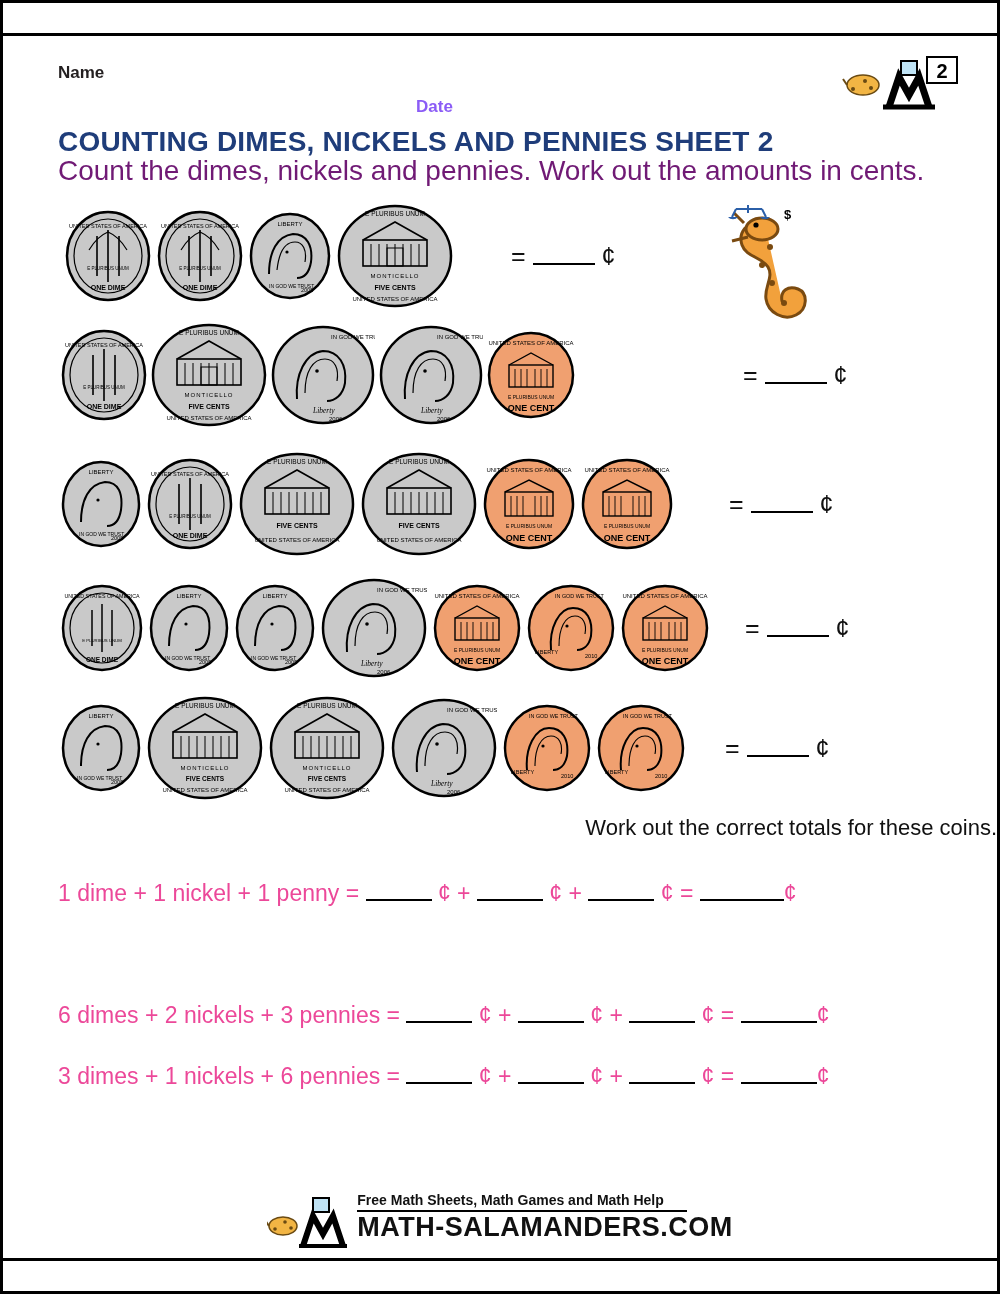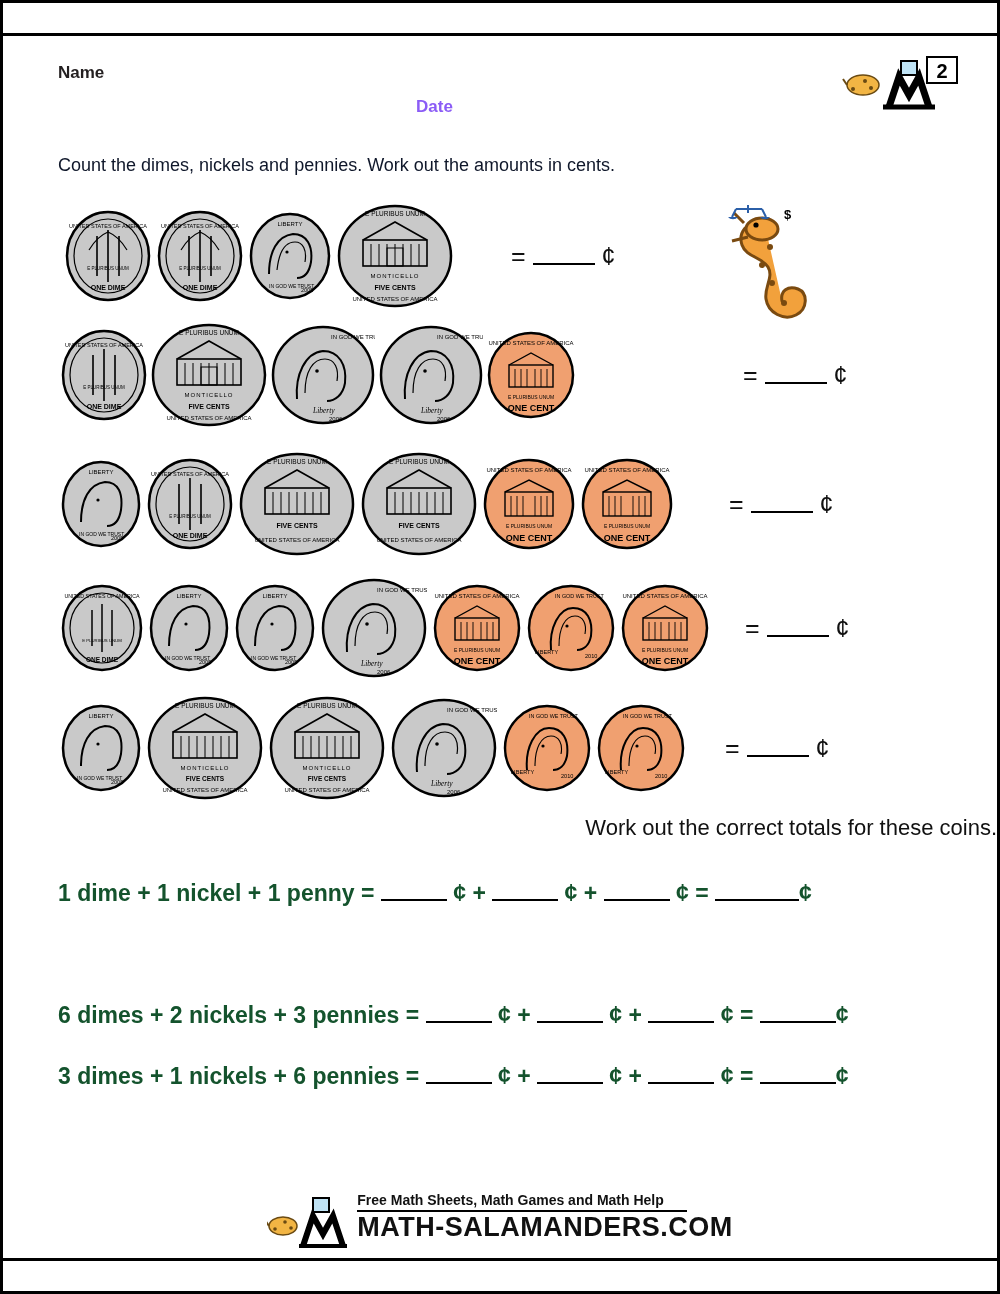--- a/index.html
+++ b/index.html
@@ -61,22 +61,22 @@
     top: 104px;
     font-size: 28px;
     font-weight: bold;
     color: #1f3d7a;
     letter-spacing: 0.2px;
   }
   .subtitle {
     position: absolute;
     left: 55px;
     top: 152px;
-    font-size: 18px;
-    color: #0f172a;
+    font-size: 28px;
+    color: #701a75;
   }
 
   
   .logo-top {
     position: absolute;
     right: 36px;
     top: 52px;
     width: 120px;
     height: 62px;
   }
@@ -121,23 +121,22 @@
     top: 812px;
     text-align: right;
     font-size: 22px;
     color: #111;
   }
 
   .qline {
     position: absolute;
     left: 55px;
     font-size: 23px;
-    color: #14532d;
+    color: #ec4899;
     white-space: nowrap;
-    font-weight: bold;
   }
 
   
   .footer {
     position: absolute;
     left: 0; right: 0;
     bottom: 48px;
     text-align: center;
   }
   .footer-inner {
@@ -194,20 +193,21 @@
       <circle cx="24" cy="26" r="2" fill="#6a4a12"></circle>
       <circle cx="30" cy="33" r="2" fill="#6a4a12"></circle>
       <path d="M6 30 L2 24" stroke="#6a4a12" stroke-width="2" fill="none"></path>
 
       <path d="M48 52 L58 22 L68 40 L78 22 L88 52" stroke="#000" stroke-width="7" fill="none" stroke-linejoin="miter"></path>
       <path d="M42 52 L94 52" stroke="#000" stroke-width="5"></path>
       <rect x="60" y="6" width="16" height="14" fill="#bfe3f5" stroke="#000" stroke-width="2"></rect>
     </svg>
   </div>
 
+  <h1 class="title">COUNTING DIMES, NICKELS AND PENNIES SHEET 2</h1>
   <div class="subtitle">Count the dimes, nickels and pennies. Work out the amounts in cents.</div>
 
   <div class="salamander-deco">
     <svg width="110" height="130" viewBox="0 0 110 130">
       <path d="M46 18 C28 18 20 30 24 42 C28 54 44 54 50 64 C56 74 46 84 48 96 C50 110 66 118 78 112 C90 106 90 90 80 86 C70 82 62 88 64 98" fill="#f2a13c" stroke="#7a4a10" stroke-width="3" stroke-linecap="round"></path>
       <ellipse cx="44" cy="26" rx="16" ry="11" fill="#f2a13c" stroke="#7a4a10" stroke-width="3"></ellipse>
       <circle cx="38" cy="22" r="2.6" fill="#000"></circle>
       <circle cx="52" cy="44" r="3" fill="#7a4a10"></circle>
       <circle cx="44" cy="62" r="3" fill="#7a4a10"></circle>
       <circle cx="54" cy="80" r="3" fill="#7a4a10"></circle>

